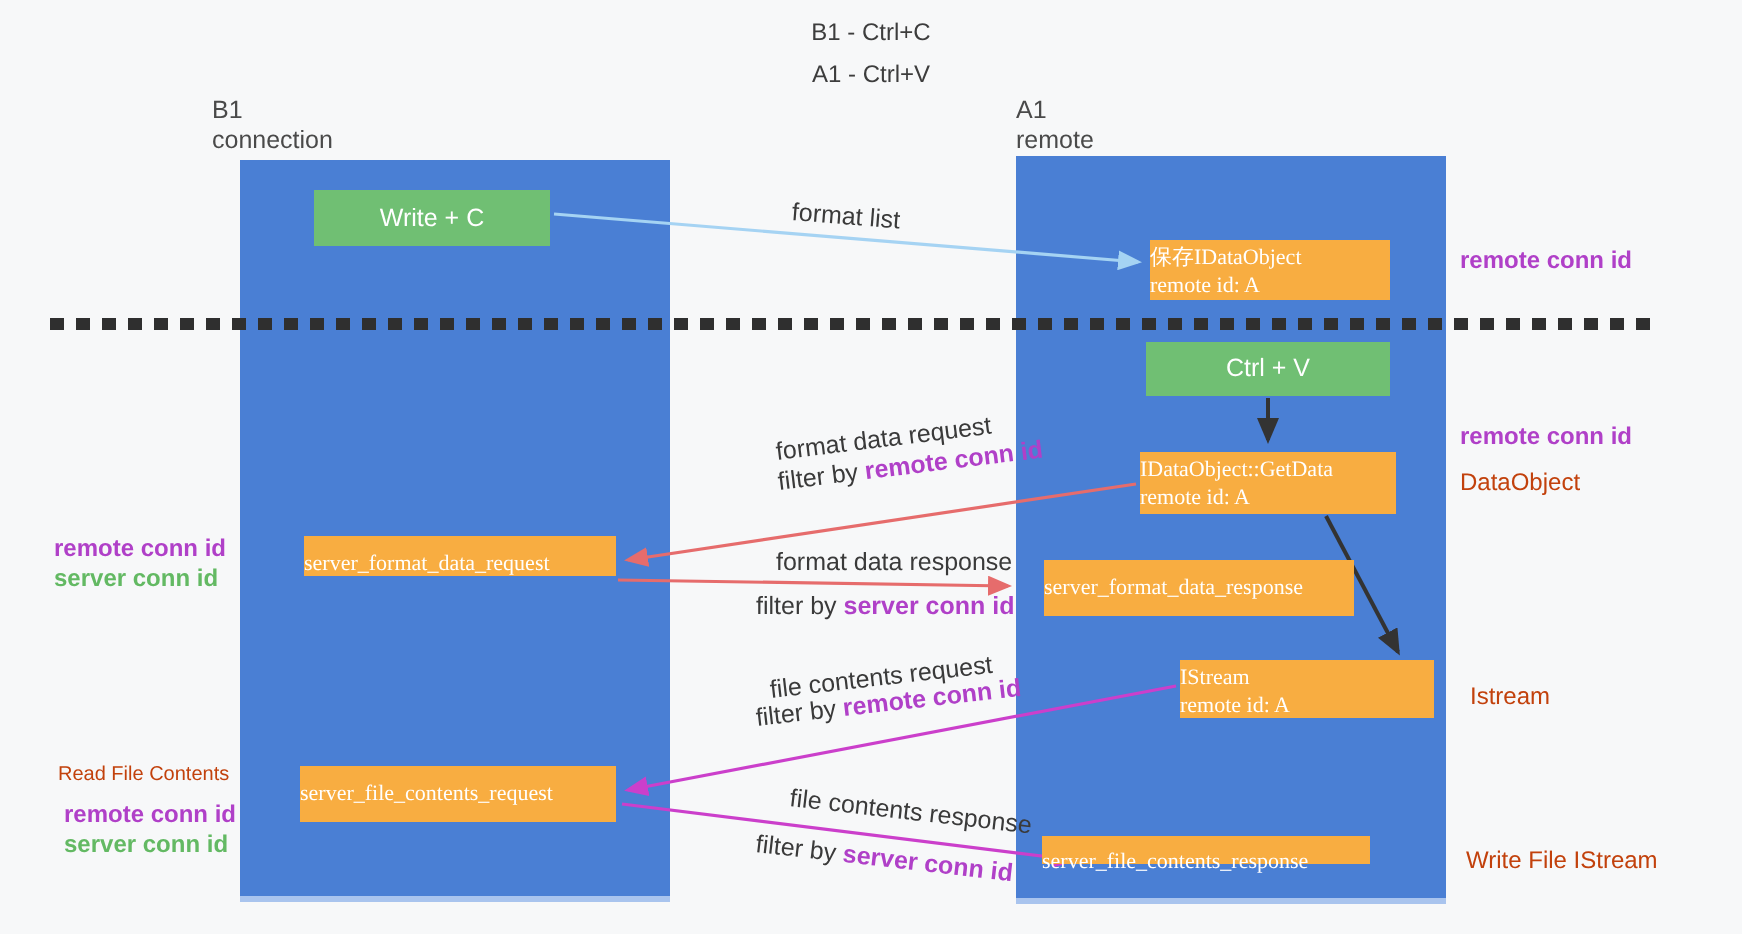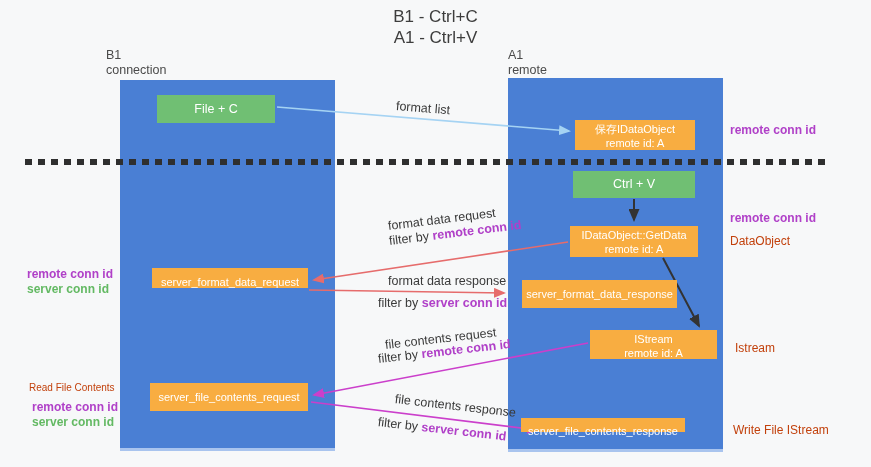--- a/index.html
+++ b/index.html
@@ -6,21 +6,21 @@
   body{
     width:871px;height:467px;
     background:#f7f8f9;
     font-family:"Liberation Sans", sans-serif;
     overflow:hidden;
   }
   .stage{position:relative;width:871px;height:467px;}
 
   .title{
     position:absolute;top:6px;left:0;width:871px;
-    text-align:center;font-size:17px;line-height:21px;color:#3d3d3d;
+    text-align:center;font-size:12px;line-height:21px;color:#3d3d3d;
   }
 
   .col-header{
     position:absolute;top:48px;width:215px;
     text-align:left;font-size:12.5px;line-height:15px;color:#4a4a4a;
   }
   .col-header.left{left:106px;}
   .col-header.right{left:508px;}
 
   .lifeline{
@@ -34,21 +34,21 @@
 
   .gbox{
     position:absolute;background:#70bf73;color:#fff;
     font-size:12.5px;text-align:center;
   }
   .gbox.ctrlc{left:157px;top:95px;width:118px;height:28px;line-height:28px;}
   .gbox.ctrlv{left:573px;top:171px;width:122px;height:27px;line-height:27px;}
 
   .obox{
     position:absolute;background:#f8ad41;color:#fff;
-    font-size:11px;text-align:center;white-space:nowrap;
+    font-size:11px;text-align:left;white-space:nowrap;font-family:Liberation Serif, serif;
   }
   .obox.two{line-height:14px;padding-top:2px;box-sizing:border-box;}
   .obox.save{left:575px;top:120px;width:120px;height:30px;}
   .obox.getdata{left:570px;top:226px;width:128px;height:31px;}
   .obox.istream{left:590px;top:330px;width:127px;height:29px;}
   .obox.fdreq{left:152px;top:268px;width:156px;height:20px;line-height:28px;}
   .obox.fdresp{left:510px;top:280px;width:155px;height:28px;line-height:28px;margin-left:12px;}
   .obox.fcreq{left:150px;top:383px;width:158px;height:28px;line-height:28px;}
   .obox.fcresp{left:521px;top:418px;width:164px;height:14px;line-height:27px;}
 
@@ -110,21 +110,21 @@
 
     <line x1="309" y1="290" x2="504" y2="293" stroke="#e66c6c" stroke-width="1.6" marker-end="url(#mRed)"></line>
 
     <line x1="663" y1="258" x2="699" y2="326" stroke="#333333" stroke-width="2" marker-end="url(#mBlack)"></line>
 
     <line x1="588" y1="343" x2="314" y2="395" stroke="#cb3fcb" stroke-width="1.6" marker-end="url(#mMag)"></line>
 
     <line x1="311" y1="402" x2="537" y2="430" stroke="#cb3fcb" stroke-width="1.6" marker-end="url(#mMag)"></line>
   </svg>
 
-  <div class="gbox ctrlc">File + C</div>
+  <div class="gbox ctrlc">Write + C</div>
   <div class="gbox ctrlv">Ctrl + V</div>
 
   <div class="obox two save">
     <div>保存IDataObject</div>
     <div>remote id: A</div>
   </div>
   <div class="obox two getdata">
     <div>IDataObject::GetData</div>
     <div>remote id: A</div>
   </div>

